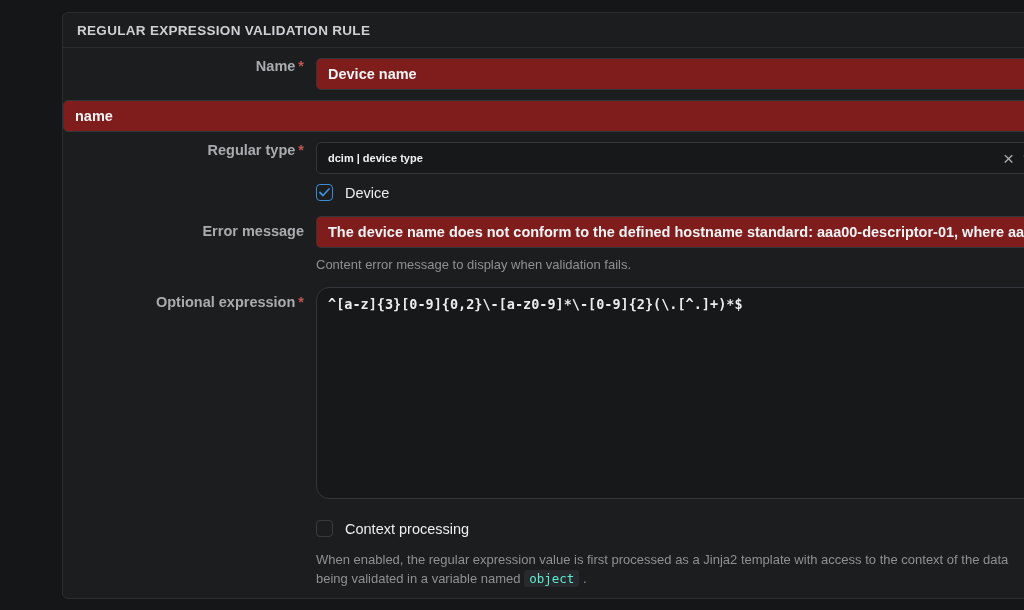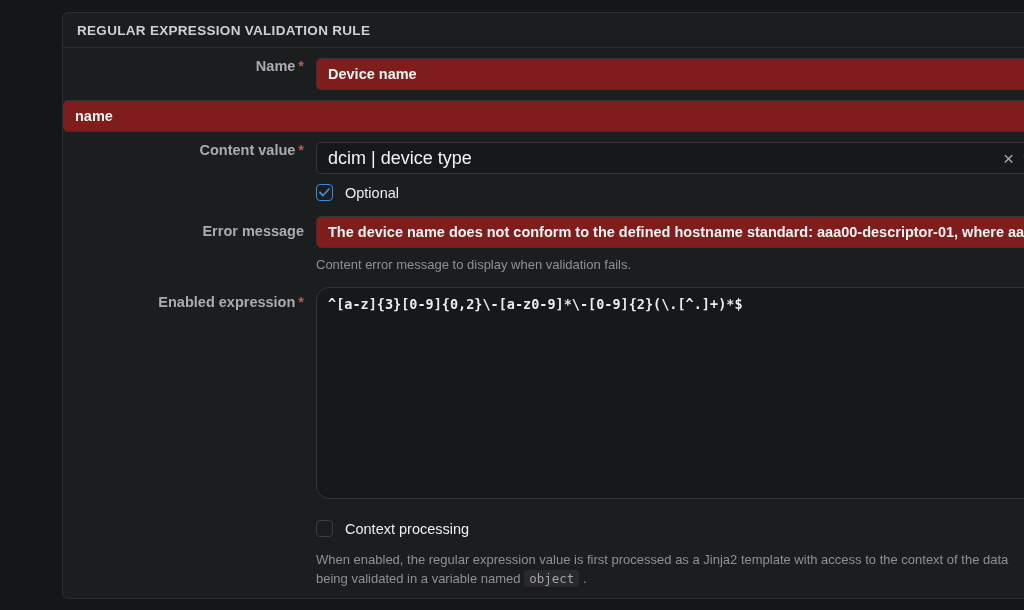--- a/index.html
+++ b/index.html
@@ -42,21 +42,21 @@
     font-family:"Liberation Sans", sans-serif;
     padding:0 11px; outline:none;
     white-space:nowrap; overflow:hidden; text-overflow:clip;
   }
   .select-box {
     width:100%; height:32px;
     background:#17181a; border:1px solid #33363a; border-radius:5px;
     display:flex; align-items:center; padding:0 10px 0 11px;
     cursor:pointer;
   }
-  .select-value { flex:1; color:#f2f3f4; font-size:18px; font-weight:normal; }
+  .select-value { flex:1; color:#f2f3f4; font-size:11px; font-weight:bold; }
   .clear-icon {
     color:#a6a9ac; font-size:19px; line-height:1; cursor:pointer;
     margin-right:9px; font-weight:normal;
   }
   .chev { display:block; }
   .checkbox-row { margin:6px 0 15px 0; }
   .checkbox-row.last { margin:21px 0 0 0;justify-content:flex-end; }
   .checkbox-wrap { display:flex; align-items:center; }
   .checkbox {
     width:17px; height:17px; border-radius:4px; background:transparent;
@@ -64,21 +64,21 @@
   }
   .checkbox.checked { border:1.5px solid #3d8bd4; }
   .checkbox.unchecked { border:1.5px solid #393c40; }
   .checkbox-label { color:#eceeef; font-size:14.5px; margin-left:12px; }
   .help-text {
     margin-top:7px; color:#8e9194; font-size:13px; line-height:19px;
   }
   .help-text.wide { max-width:700px; margin-top:13px; }
   .code-chip {
     font-family:"DejaVu Sans Mono", monospace;
-    background:#28292c; color:#a3a3a3;
+    background:#28292c; color:#5eead4;
     font-size:12.5px; padding:1px 5px; border-radius:3px;
   }
   .textarea-wrap { position:relative; }
   .regex-textarea {
     width:100%; height:212px; display:block;
     background:#17181a; border:1px solid #33363a; border-radius:13px;
     color:#ececec; font-size:13.5px; font-weight:bold;
     font-family:"DejaVu Sans Mono", monospace;
     padding:8px 11px; outline:none; resize:none;
   }
@@ -103,21 +103,21 @@
     </div>
 
     <div class="row center">
       <div class="control">
         <input class="text-input" type="text" value="name" style="">
       </div>
     </div>
 
     <div class="row center">
       <div class="row-label">
-        <span>Content value</span><span class="req">*</span>
+        <span>Regular type</span><span class="req">*</span>
       </div>
       <div class="control">
         <div class="select-box">
           <span class="select-value">dcim | device type</span>
           <span class="clear-icon">×</span>
           <svg class="chev" width="13" height="9" viewBox="0 0 13 9">
             <path d="M1.5 2 L6.5 7 L11.5 2" fill="none" stroke="#54585c" stroke-width="2" stroke-linecap="round" stroke-linejoin="round"></path>
           </svg>
         </div>
       </div>
@@ -125,38 +125,38 @@
 
     <div class="row checkbox-row">
       <div class="row-label"></div>
       <div class="control">
         <div class="checkbox-wrap">
           <div class="checkbox checked">
             <svg width="11" height="9" viewBox="0 0 11 9">
               <path d="M1 4.5 L4 7.5 L10 1" fill="none" stroke="#3d8bd4" stroke-width="1.8" stroke-linecap="round" stroke-linejoin="round"></path>
             </svg>
           </div>
-          <span class="checkbox-label">Optional</span>
+          <span class="checkbox-label">Device</span>
         </div>
       </div>
     </div>
 
     <div class="row" style="margin-bottom:13px;">
       <div class="row-label" style="padding-top:7px;">
         <span>Error message</span>
       </div>
       <div class="control">
         <input class="text-input" type="text" value="The device name does not conform to the defined hostname standard: aaa00-descriptor-01, where aaa is 3 char" style="">
         <div class="help-text">Content error message to display when validation fails.</div>
       </div>
     </div>
 
     <div class="row" style="margin-bottom:0;">
       <div class="row-label top">
-        <span>Enabled expression</span><span class="req">*</span>
+        <span>Optional expression</span><span class="req">*</span>
       </div>
       <div class="control">
         <div class="textarea-wrap">
           <textarea class="regex-textarea" spellcheck="false" style="">^[a-z]{3}[0-9]{0,2}\-[a-z0-9]*\-[0-9]{2}(\.[^.]+)*$</textarea>
           <svg class="resize-grip" width="10" height="10" viewBox="0 0 10 10">
             <path d="M2 9 L9 2 M6 9 L9 6" stroke="#7a7d80" stroke-width="1.2" fill="none"></path>
           </svg>
         </div>
       </div>
     </div>

